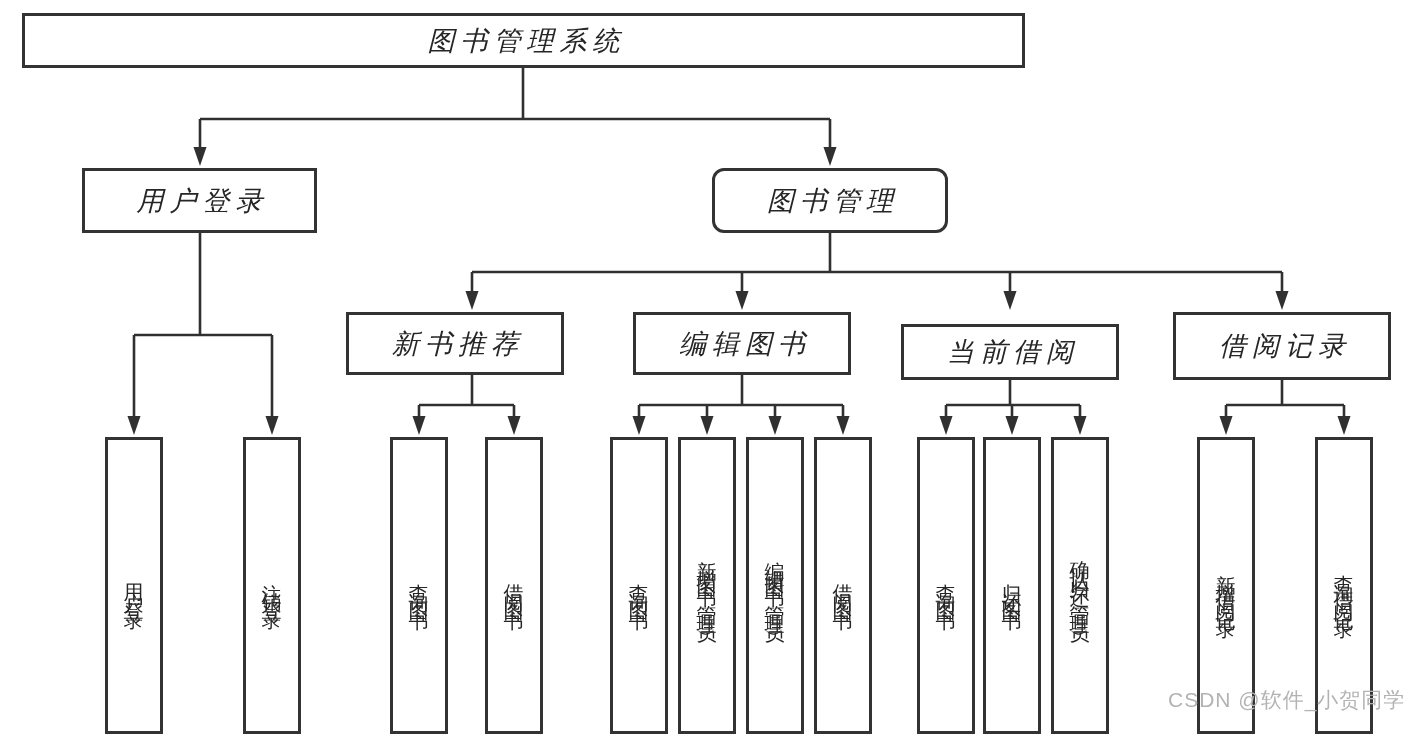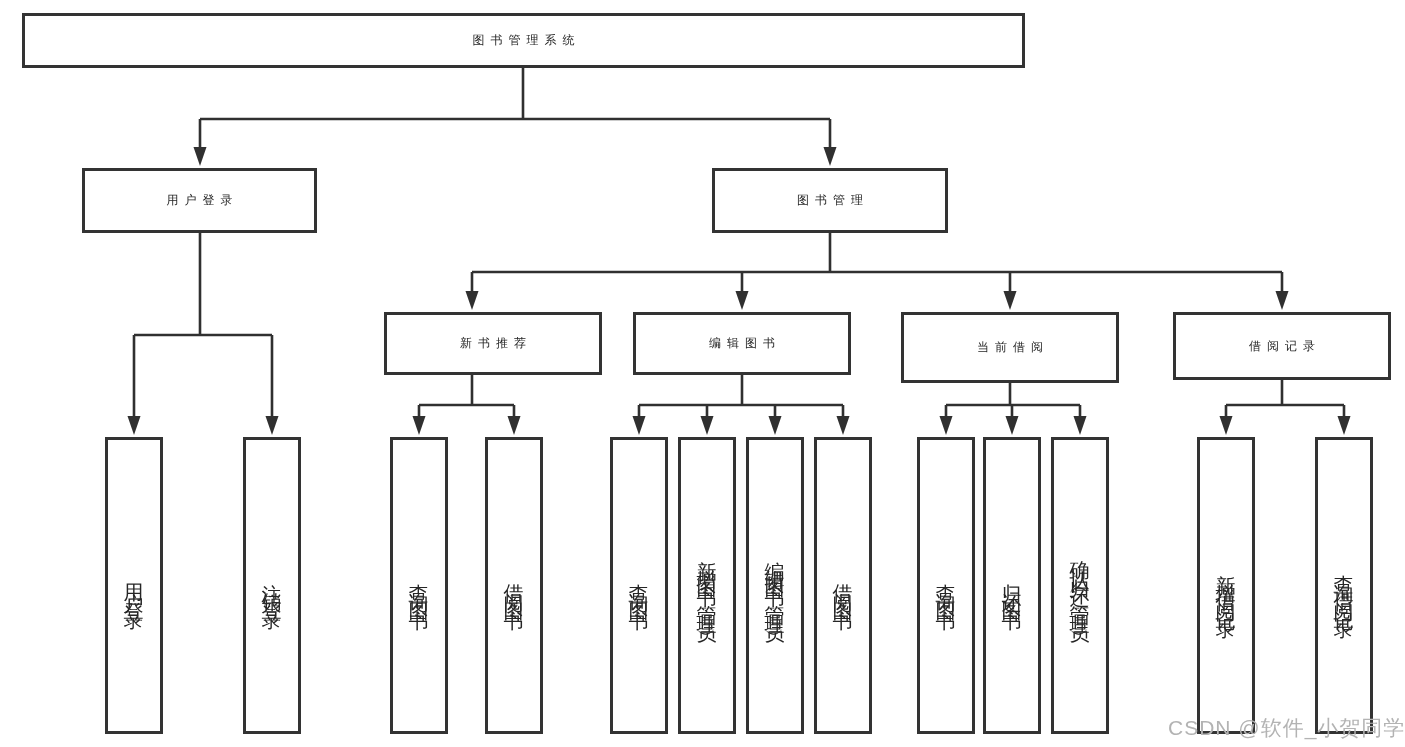--- a/index.html
+++ b/index.html
@@ -23,37 +23,38 @@
   .node{
     position:absolute;
     box-sizing:border-box;
     background:#fff;
     border:3px solid var(--border);
     display:flex;align-items:center;justify-content:center;
     color:var(--text);
     z-index:2;
   }
   .node.h{
-    font-size:12px;
+    font-size:27px;
     letter-spacing:6px;
     text-indent:6px;
     white-space:nowrap;
+    font-style:italic;
   }
   .node.v{
     font-size:20px;
   }
   .node.v .vtext{
     writing-mode:vertical-rl;
     text-orientation:mixed;
     letter-spacing:9px;
     line-height:1;
   }
   .watermark{
     position:absolute;
-    left:1168px;top:714px;
+    left:1168px;top:686px;
     font-size:21px;
     letter-spacing:1px;
     color:var(--watermark);
     z-index:10;
     white-space:nowrap;
   }
 </style>
 </head>
 <body>
 
@@ -86,25 +87,25 @@
       <polygon points="1012,435 1005.5,416 1018.5,416"></polygon>
       <polygon points="1080,435 1073.5,416 1086.5,416"></polygon>
       <polygon points="1226,435 1219.5,416 1232.5,416"></polygon>
       <polygon points="1344,435 1337.5,416 1350.5,416"></polygon>
     </g>
   </svg>
 
   <div class="node h" style="left:22px;top:13px;width:1003px;height:55px;">图书管理系统</div>
 
   <div class="node h" style="left:82px;top:168px;width:235px;height:65px;">用户登录</div>
-  <div class="node h" style="left:712px;top:168px;width:236px;height:65px;">图书管理</div>
+  <div class="node h" style="left:712px;top:168px;width:236px;height:65px;border-radius:12px;">图书管理</div>
 
-  <div class="node h" style="left:384px;top:312px;width:218px;height:63px;">新书推荐</div>
+  <div class="node h" style="left:346px;top:312px;width:218px;height:63px;">新书推荐</div>
   <div class="node h" style="left:633px;top:312px;width:218px;height:63px;">编辑图书</div>
-  <div class="node h" style="left:901px;top:312px;width:218px;height:71px;">当前借阅</div>
+  <div class="node h" style="left:901px;top:324px;width:218px;height:56px;">当前借阅</div>
   <div class="node h" style="left:1173px;top:312px;width:218px;height:68px;">借阅记录</div>
 
   <div class="node v" style="left:105px;top:437px;width:58px;height:297px;">
     <span class="vtext">用户登录</span>
   </div>
   <div class="node v" style="left:243px;top:437px;width:58px;height:297px;">
     <span class="vtext">注销登录</span>
   </div>
 
   <div class="node v" style="left:390px;top:437px;width:58px;height:297px;">

